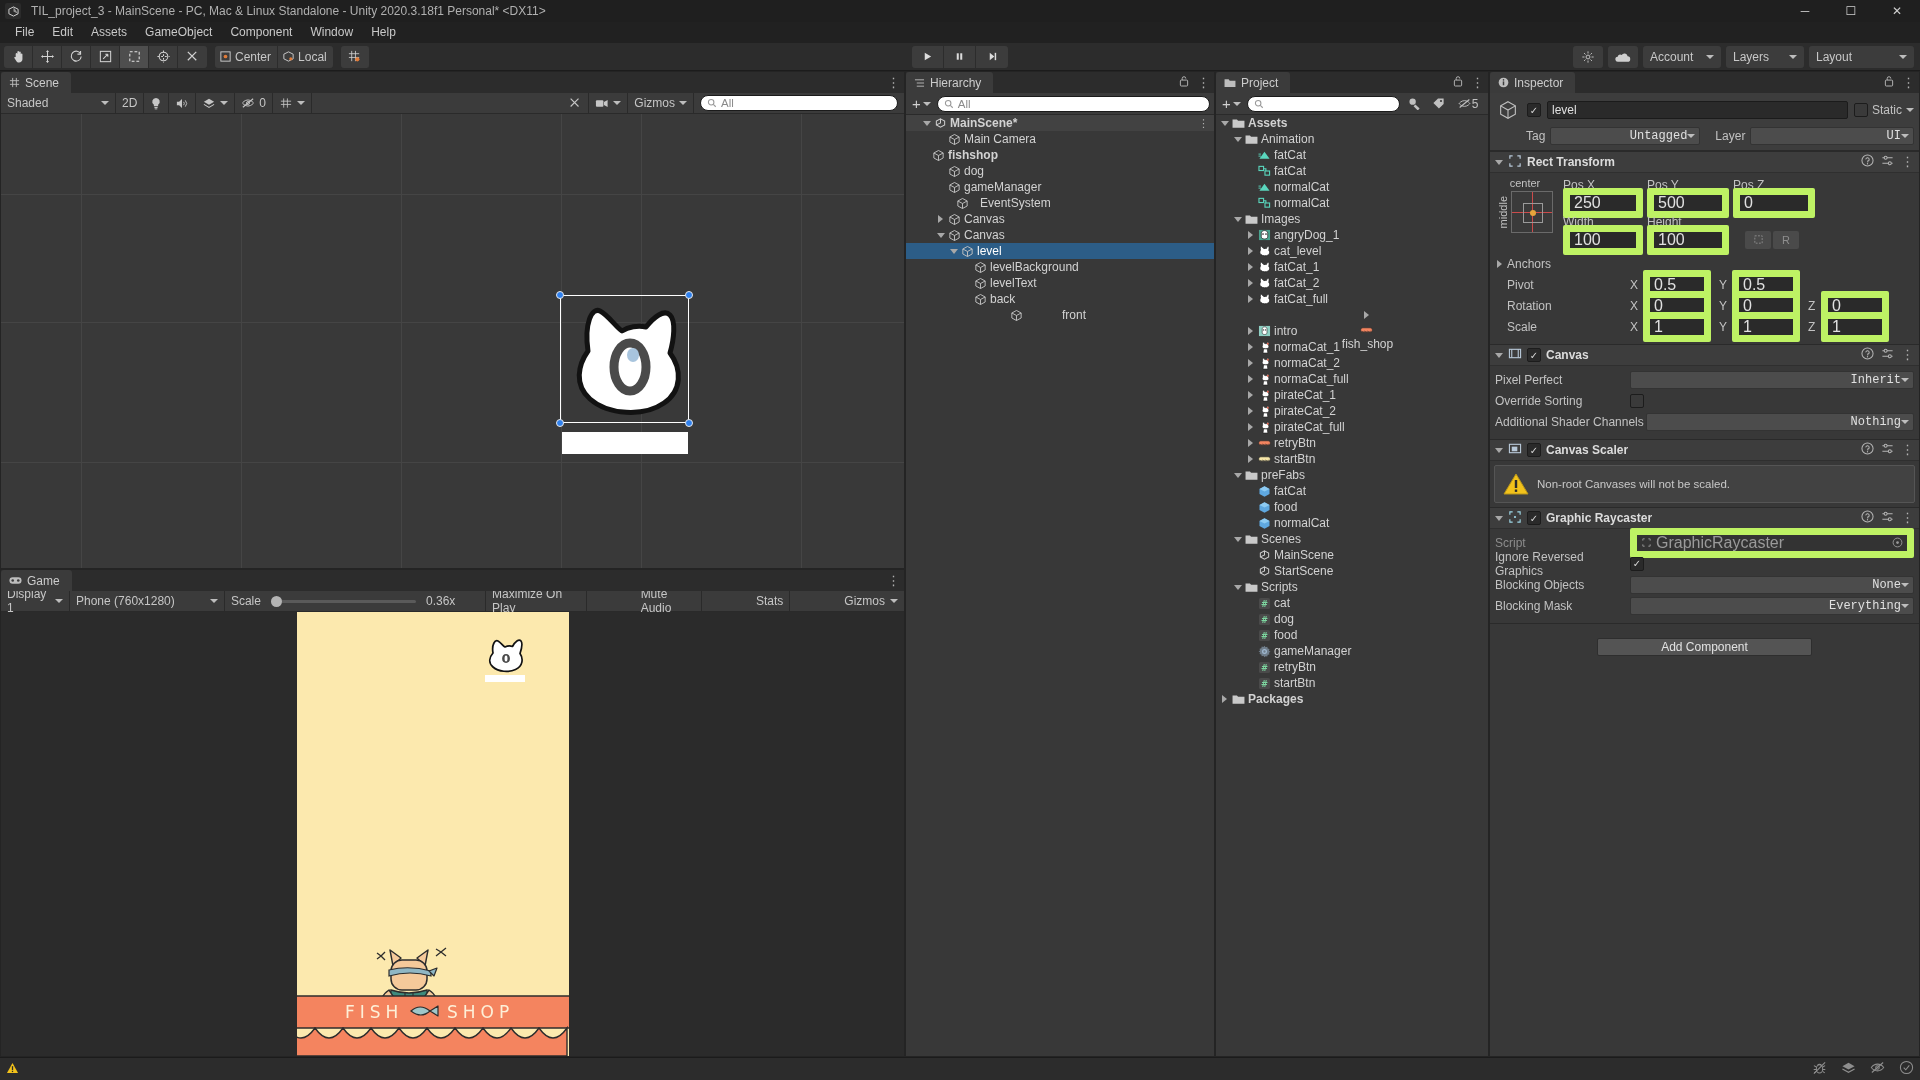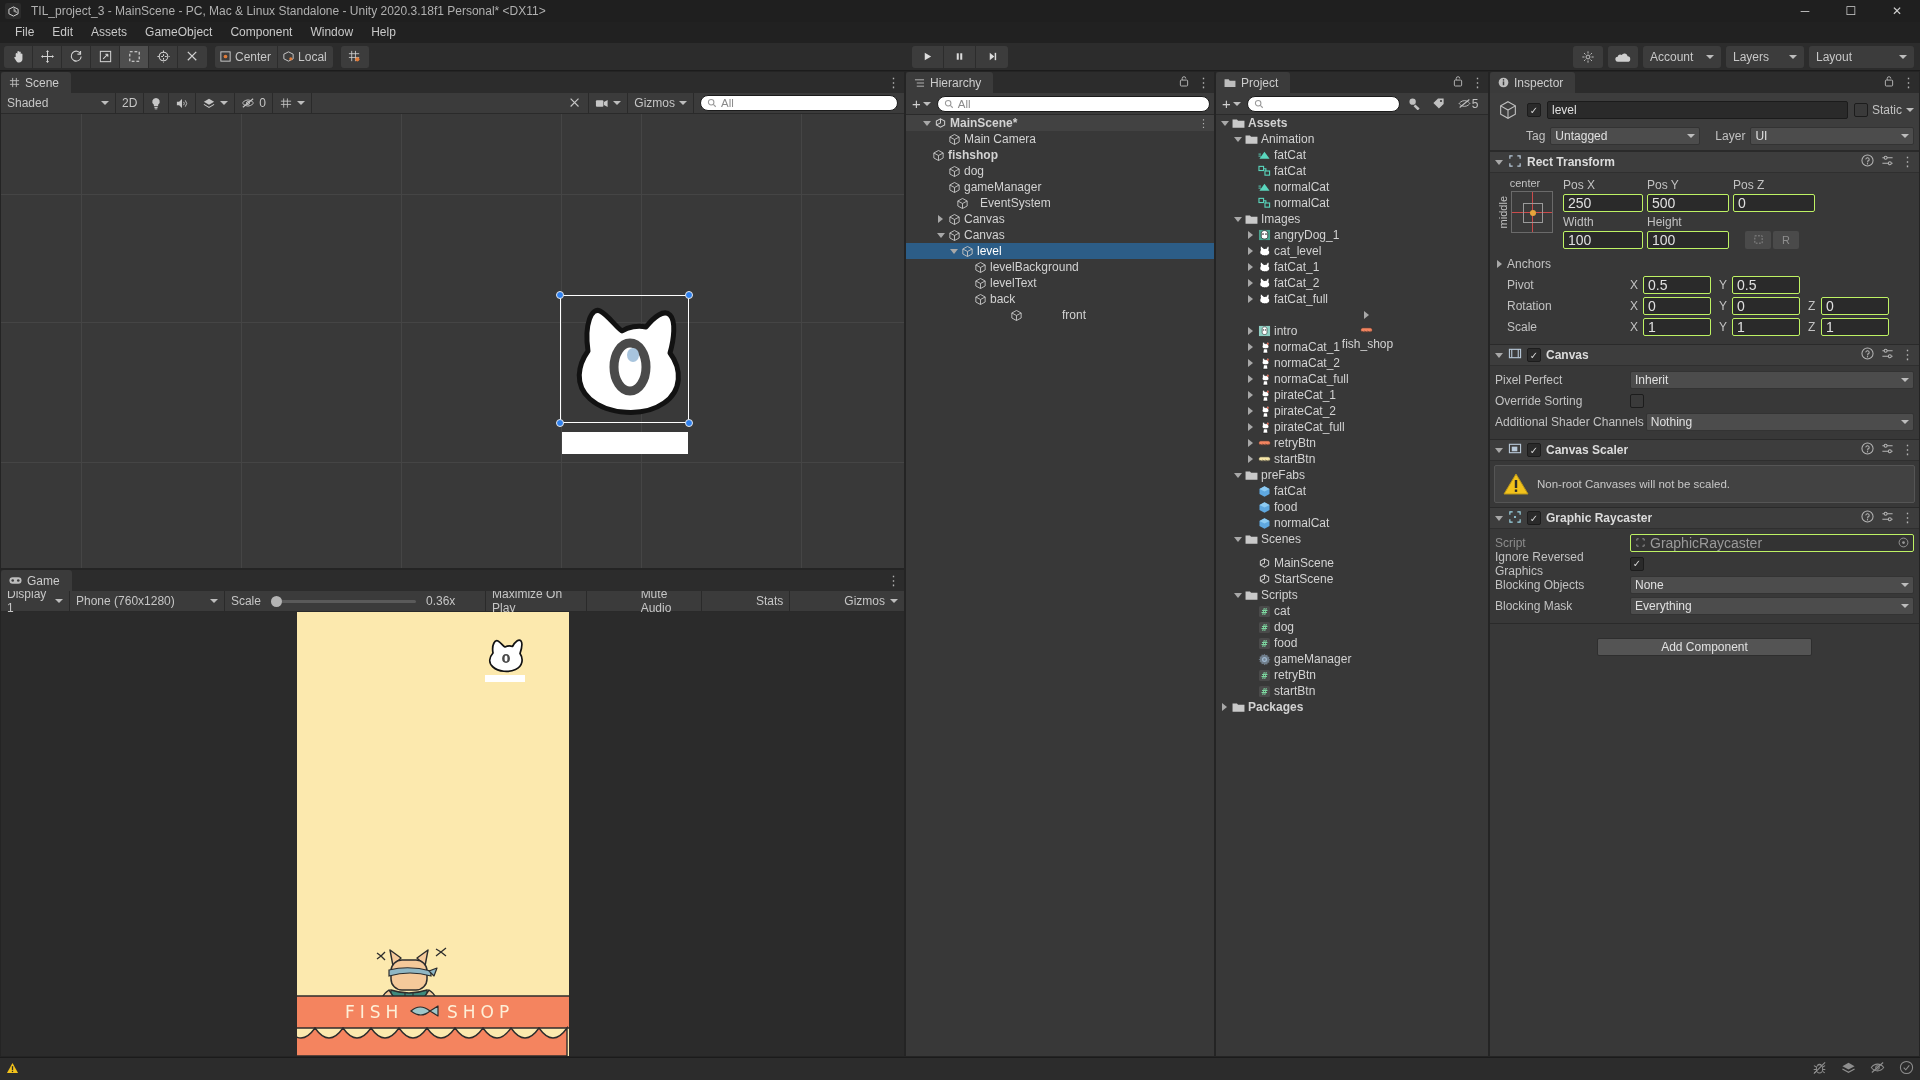--- a/index.html
+++ b/index.html
@@ -111,31 +111,31 @@
   .insp-row1 { display:flex; align-items:center; gap:6px; }
   .go-icon { width:26px; height:26px; display:flex; align-items:center; justify-content:center; color:#c0c0c0; }
   .ucheck { width:14px; height:14px; background:#2a2a2a; border:1px solid #1c1c1c; border-radius:2px;
             display:flex; align-items:center; justify-content:center; color:#d8d8d8; font-size:10px; }
   .ufield { flex:1; height:18px; background:#2a2a2a; border:1px solid #1b1b1b; border-radius:2px;
             color:#e0e0e0; font-size:12px; padding:0 4px; display:flex; align-items:center; }
   .static-wrap { display:flex; align-items:center; gap:4px; }
   .insp-row2 { display:flex; align-items:center; gap:5px; margin-top:4px; padding-left:31px; }
   .lbl { color:#c2c2c2; font-size:12px; }
   .udrop { height:18px; background:#4c4c4c; border:1px solid #333; border-radius:2px; display:flex;
-           align-items:center; justify-content:space-between; padding:0 4px; color:#e0e0e0; font-size:12px; }
+           align-items:center; justify-content:flex-end; padding:0 4px; color:#e0e0e0; font-size:12px;font-family:Liberation Mono, monospace; }
 
   .comp-head { height:22px; background:#3d3d3d; display:flex; align-items:center; gap:5px; padding:0 5px;
                border-top:1px solid #2a2a2a; border-bottom:1px solid #2f2f2f; }
   .comp-title { font-weight:bold; font-size:12px; color:#dcdcdc; }
   .comp-right { margin-left:auto; display:flex; align-items:center; gap:7px; color:#b5b5b5; }
   .comp-body { padding:4px 5px 6px 5px; }
   .frow { display:flex; align-items:center; height:19px; margin-bottom:2px; }
   .fname { width:135px; color:#c2c2c2; font-size:12px; }
-  .fnum { height:18px; background:#2a2a2a; border:1px solid #bef264; border-radius:2px; color:#e0e0e0;
-          font-size:14px; padding:8px 4px; display:flex; align-items:center; }
+  .fnum { height:18px; background:#2a2a2a; border:7px solid #bef264; border-radius:2px; color:#e0e0e0;
+          font-size:16px; padding:8px 4px; display:flex; align-items:center; }
   .axis { width:13px; color:#c2c2c2; font-size:12px; }
   .anchor-box { width:42px; height:42px; border:1px solid #6a6a6a; position:relative; background:#3a3a3a; }
 
   .warnbox { display:flex; align-items:center; gap:8px; background:#424242; border:1px solid #555;
              border-radius:2px; padding:6px 8px; margin:4px 4px; }
   .warn-ico { width:26px; height:24px; flex:none; }
   .addcomp { width:215px; height:18px; margin:8px auto 0; background:#545454; border:1px solid #2e2e2e;
              border-radius:2px; display:flex; align-items:center; justify-content:center; color:#e2e2e2; font-size:12px; }
 
   
@@ -1045,21 +1045,21 @@
                 <span class="tw">
                   <span class="tri open"></span>
                 </span>
                 <span class="ticon">
                   <svg width="13" height="11" viewBox="0 0 14 12" fill="#c9c9c9">
                     <path d="M0.5 1.5h4.8l1.2 1.6h7v7.4h-13z"></path>
                   </svg>
                 </span>
                 <span class="tlabel">Scenes</span>
               </div>
-              <div class="trow" style="padding-left: 28px; margin-top: 8px;">
+              <div class="trow" style="padding-left: 28px;">
                 <span class="tw"></span>
                 <span class="ticon">
                   <svg width="13" height="12" viewBox="0 0 14 13" fill="none" stroke="#cfcfcf" stroke-width="1.1">
                     <polygon points="7,2 11.5,4.5 11.5,8.5 7,11 2.5,8.5 2.5,4.5"></polygon>
                     <path d="M7 2v4.5L2.5 8.5"></path>
                   </svg>
                 </span>
                 <span class="tlabel">MainScene</span>
               </div>
               <div class="trow" style="padding-left: 28px;">

